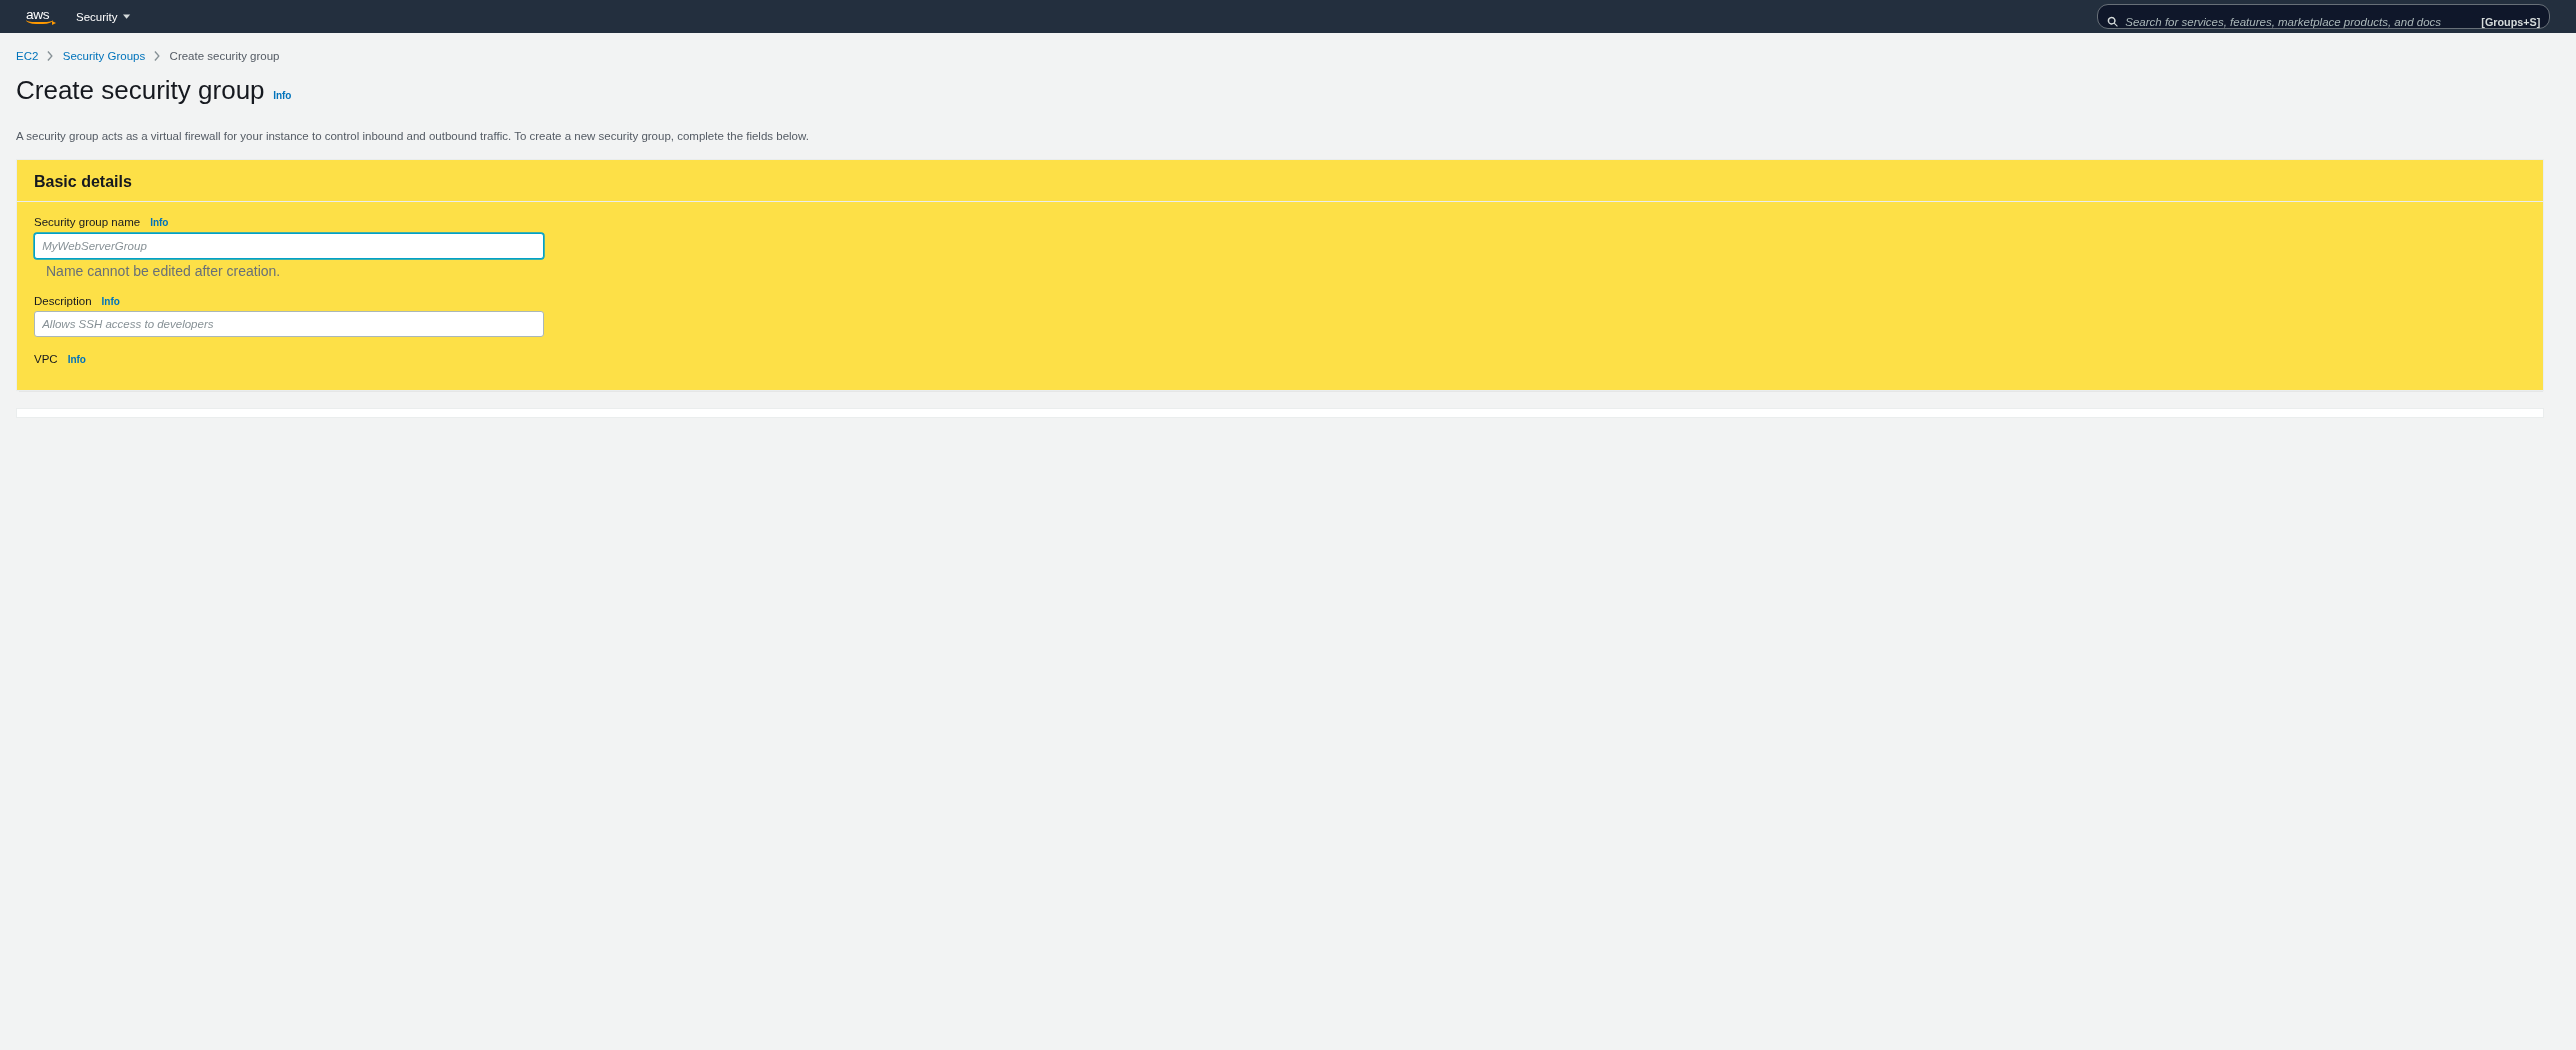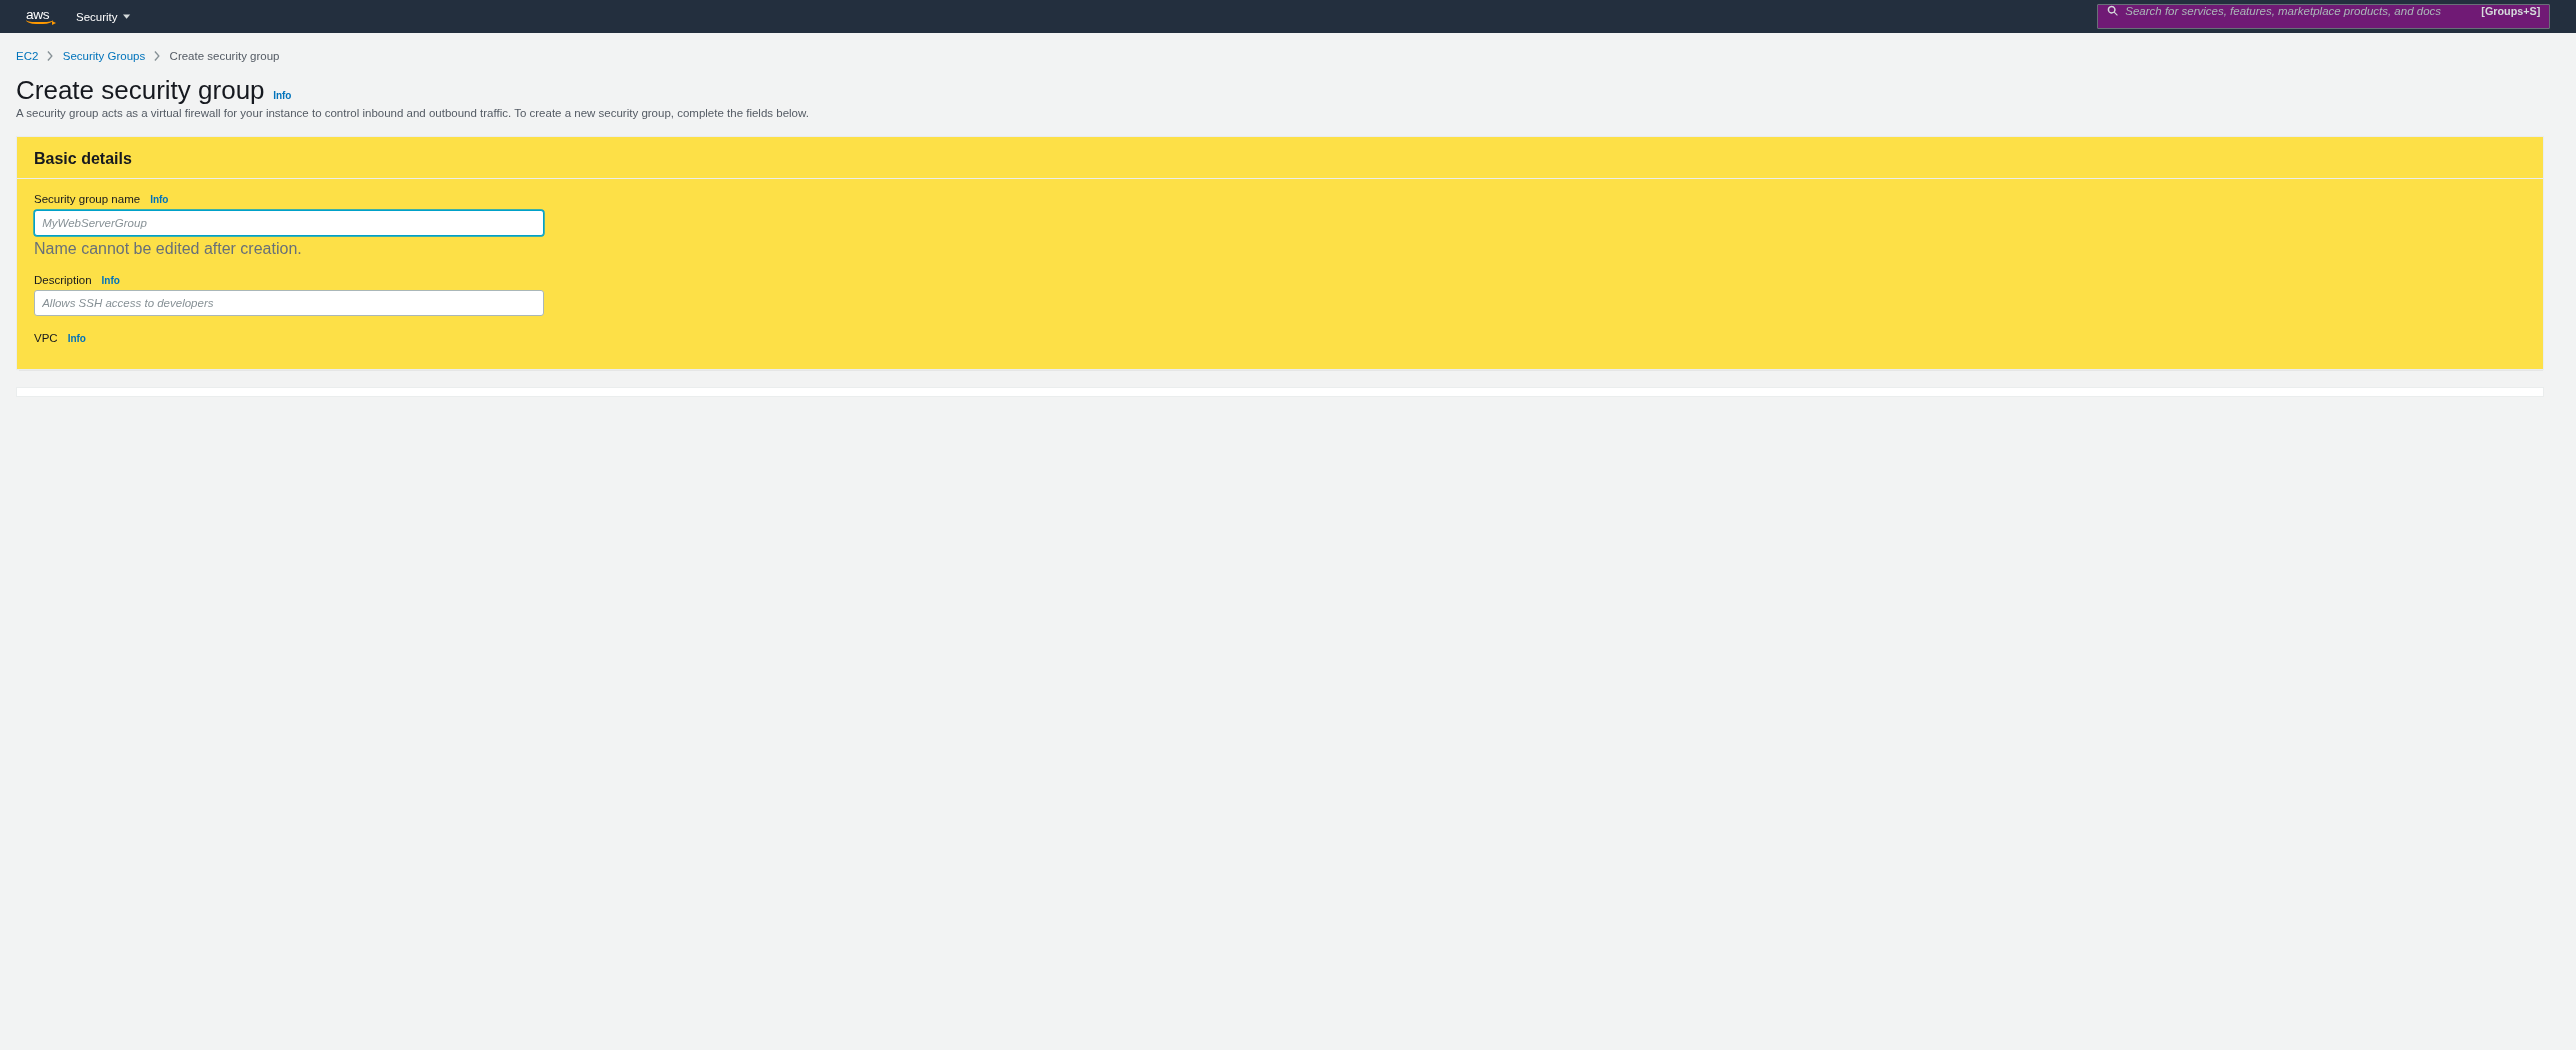--- a/index.html
+++ b/index.html
@@ -56,28 +56,28 @@
     font-size: 11.5px;
     display: flex;
     align-items: center;
     gap: 5.8px;
     cursor: pointer;
   }
   .services-btn svg { width: 7.2px; height: 7.2px; fill: #d5dbdb; }
   .search-wrap {
     margin-left: auto;
     display: flex;
-    align-items: flex-start;
+    align-items: flex-end;
     width: 453px;
     height: 24.4px;
     border: 0.7px solid #687078;
-    border-radius: 1px;
+    border-radius: 11px;
     padding: 0 8.6px;
     gap: 7.2px;
-    background: #701a75;
+    background: #0f172a;
   }
   .search-wrap svg { width: 11.5px; height: 11.5px; fill: #d5dbdb; flex-shrink:0;}
   .search-input {
     background: transparent;
     border: none;
     outline: none;
     color: #d5dbdb;
     font-size: 11.5px;
     font-style: italic;
     flex: 1;
@@ -119,21 +119,21 @@
     font-weight: 400;
     color: #16191f;
   }
   .info-link {
     color: #0073bb;
     font-size: 10px;
     font-weight: 700;
     cursor: pointer;
   }
   .page-desc {
-    margin-top: 1px;
+    margin-top: 24px;
     font-size: 11.5px;
     color: #545b64;
   }
   .panel {
     margin-top: 17px;
     background: #fde047;
     border: 0.7px solid #eaeded;
     box-shadow: 0 0.7px 0.7px rgba(0,0,0,0.05);
   }
   .panel-header {
@@ -172,22 +172,23 @@
     color: #16191f;
     outline: none;
   }
   .text-input::placeholder { color: #879196; font-style: italic; }
   .text-input.focused {
     border: 0.7px solid #00a1c9;
     box-shadow: 0 0 0 0.7px #00a1c9;
   }
   .field-hint {
     margin-top: 4.3px;
-    font-size: 16px;
+    font-size: 14px;
     color: #687078;
+    margin-left: 12px;
   }
   .select-wrap {
     position: relative;
     width: 510px;
     max-width: 100%;
   }
   .select-input {
     width: 100%;
     height: 26px;
     border: 0.7px solid #aab7b8;

